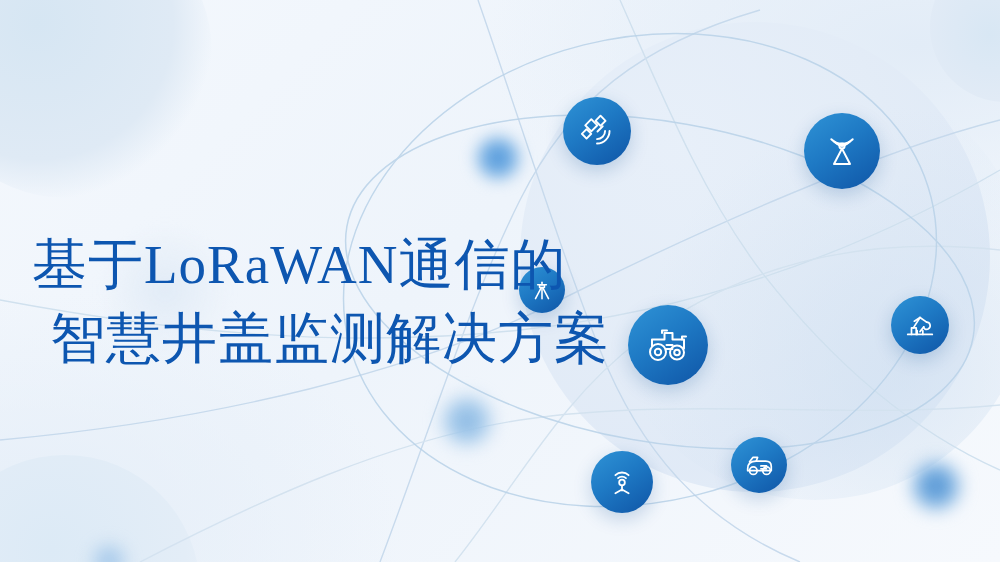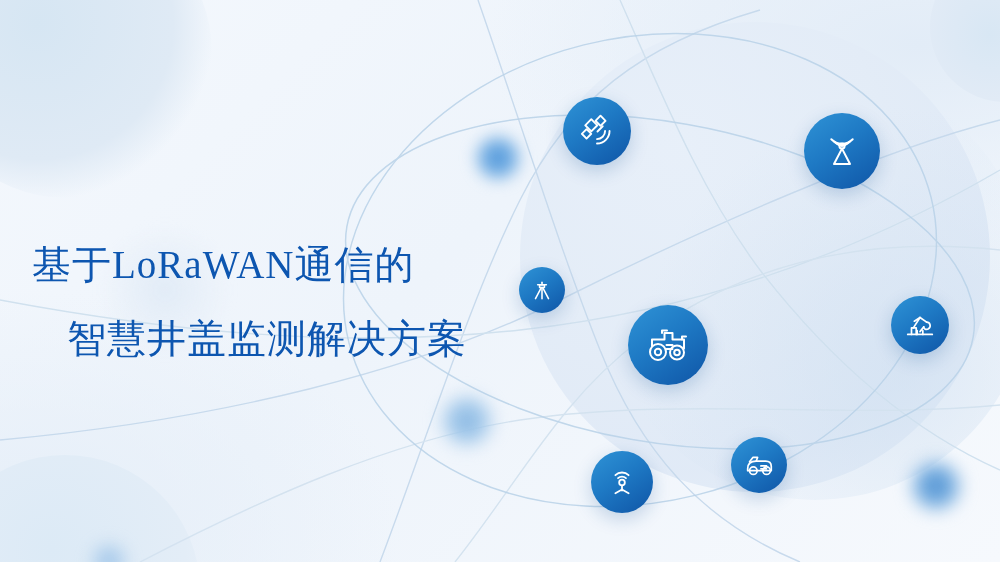--- a/index.html
+++ b/index.html
@@ -72,24 +72,24 @@
   }
   .node svg{display:block;}
   .node svg *{stroke:#ffffff;fill:none;stroke-linecap:round;stroke-linejoin:round;}
 
   
   #title-block{
     position:absolute;left:32px;top:228px;width:530px;
     font-family:"Liberation Serif","DejaVu Serif",serif;
   }
   .title-line{
-    color:#0d56b0;font-size:39px;line-height:74px;
+    color:#0d56b0;font-size:55px;line-height:74px;
     letter-spacing:1px;white-space:nowrap;font-weight:400;
   }
-  .title-line.l2{margin-left:35px;}
+  .title-line.l2{margin-left:18px;}
 </style>
 </head>
 <body>
 
 <div id="slide">
 
   <div class="blob blob-tl"></div>
   <div class="blob blob-bl"></div>
   <div class="blob blob-tr-corner"></div>
   <div class="blob blob-mid-left"></div>

